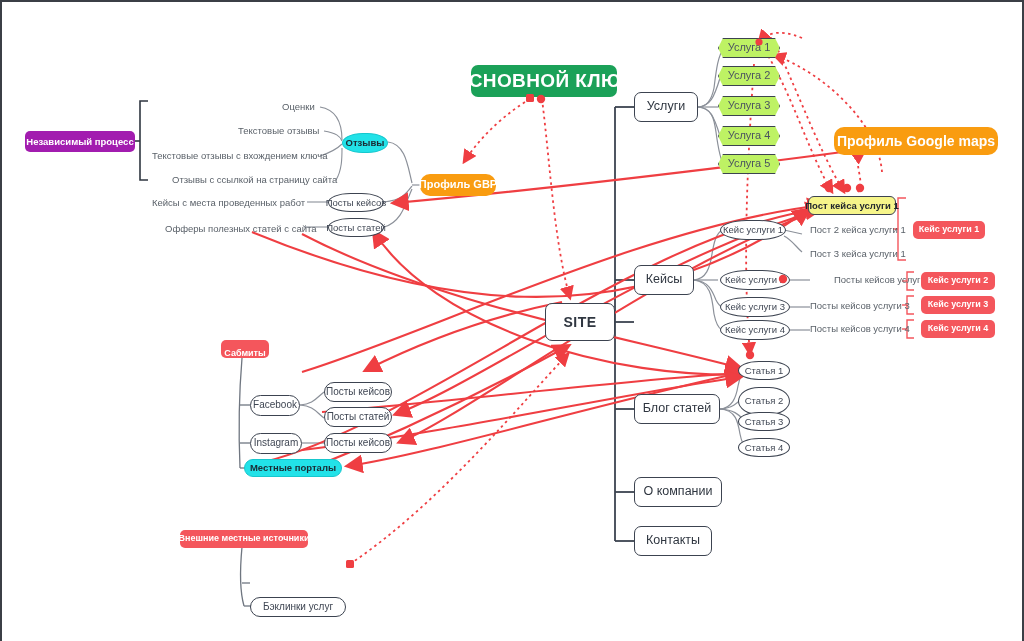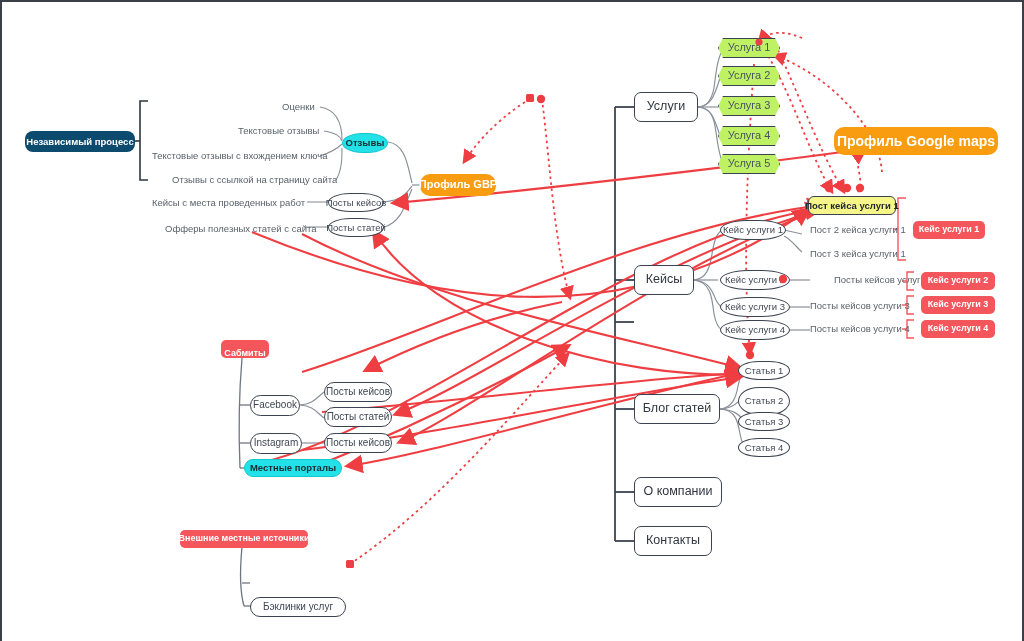--- a/index.html
+++ b/index.html
@@ -63,21 +63,21 @@
   }
   .pill2 {
     background: #fff;
     border: 1.5px solid #3c4350;
     border-radius: 26px;
     color: #3f4653;
     font-size: 10px;
   }
   
   .badge { border-radius: 5px; color: #fff; font-weight: bold; }
-  .badge.blue   { background: #0c4a6e; font-size: 9.5px; border-radius: 8px; }
+  .badge.blue   { background: #a21caf; font-size: 9.5px; }
   .badge.green  { background: #1ba158; font-size: 19px; font-weight: bold; letter-spacing:.4px; border-radius:7px; }
   .badge.orange { background: #f99c10; font-size: 14px; font-weight: bold; border-radius:10px; }
   .badge.orange.sm { font-size: 11px; }
   .badge.red    { background: #f4565c; font-size: 9px; }
   .badge.cyan   { background: #22e2e8; color: #1c2a33; font-size: 9.5px; border-radius: 45%/50%; border:1.4px solid #16c7cd; }
   .badge.cyanpill { background:#22e2e8; color:#1b2a33; font-size:9.5px; border-radius:22px; border:1.4px solid #16c7cd; }
   .badge.yellow { background: #f6f58a; color: #23282e; font-size: 9.5px; border: 1.5px solid #3c4350; border-radius: 6px; }
 
   
   .leaf {
@@ -263,25 +263,31 @@
     <span>Посты кейсов</span>
   </div>
   <div class="node pill" style="left:326px; top:216px; width:56px; height:19px;">
     <span>Посты статей</span>
   </div>
 
   <div class="node badge orange sm" style="left:418px; top:172px; width:76px; height:22px;">
     <span>Профиль GBP</span>
   </div>
 
+  <div class="node badge green" style="left:469px; top:63px; width:146px; height:32px;">
+    <span>ОСНОВНОЙ КЛЮЧ</span>
+  </div>
 
   <div class="node badge orange" style="left:832px; top:125px; width:164px; height:28px;">
     <span>Профиль Google maps</span>
   </div>
 
+  <div class="node box site" style="left:543px; top:301px; width:70px; height:38px;">
+    <span>SITE</span>
+  </div>
 
   <div class="node box" style="left:632px; top:90px; width:64px; height:30px;">
     <span>Услуги</span>
   </div>
   <div class="node box" style="left:632px; top:263px; width:60px; height:30px;">
     <span>Кейсы</span>
   </div>
   <div class="node box" style="left:632px; top:392px; width:86px; height:30px;">
     <span>Блог статей</span>
   </div>

